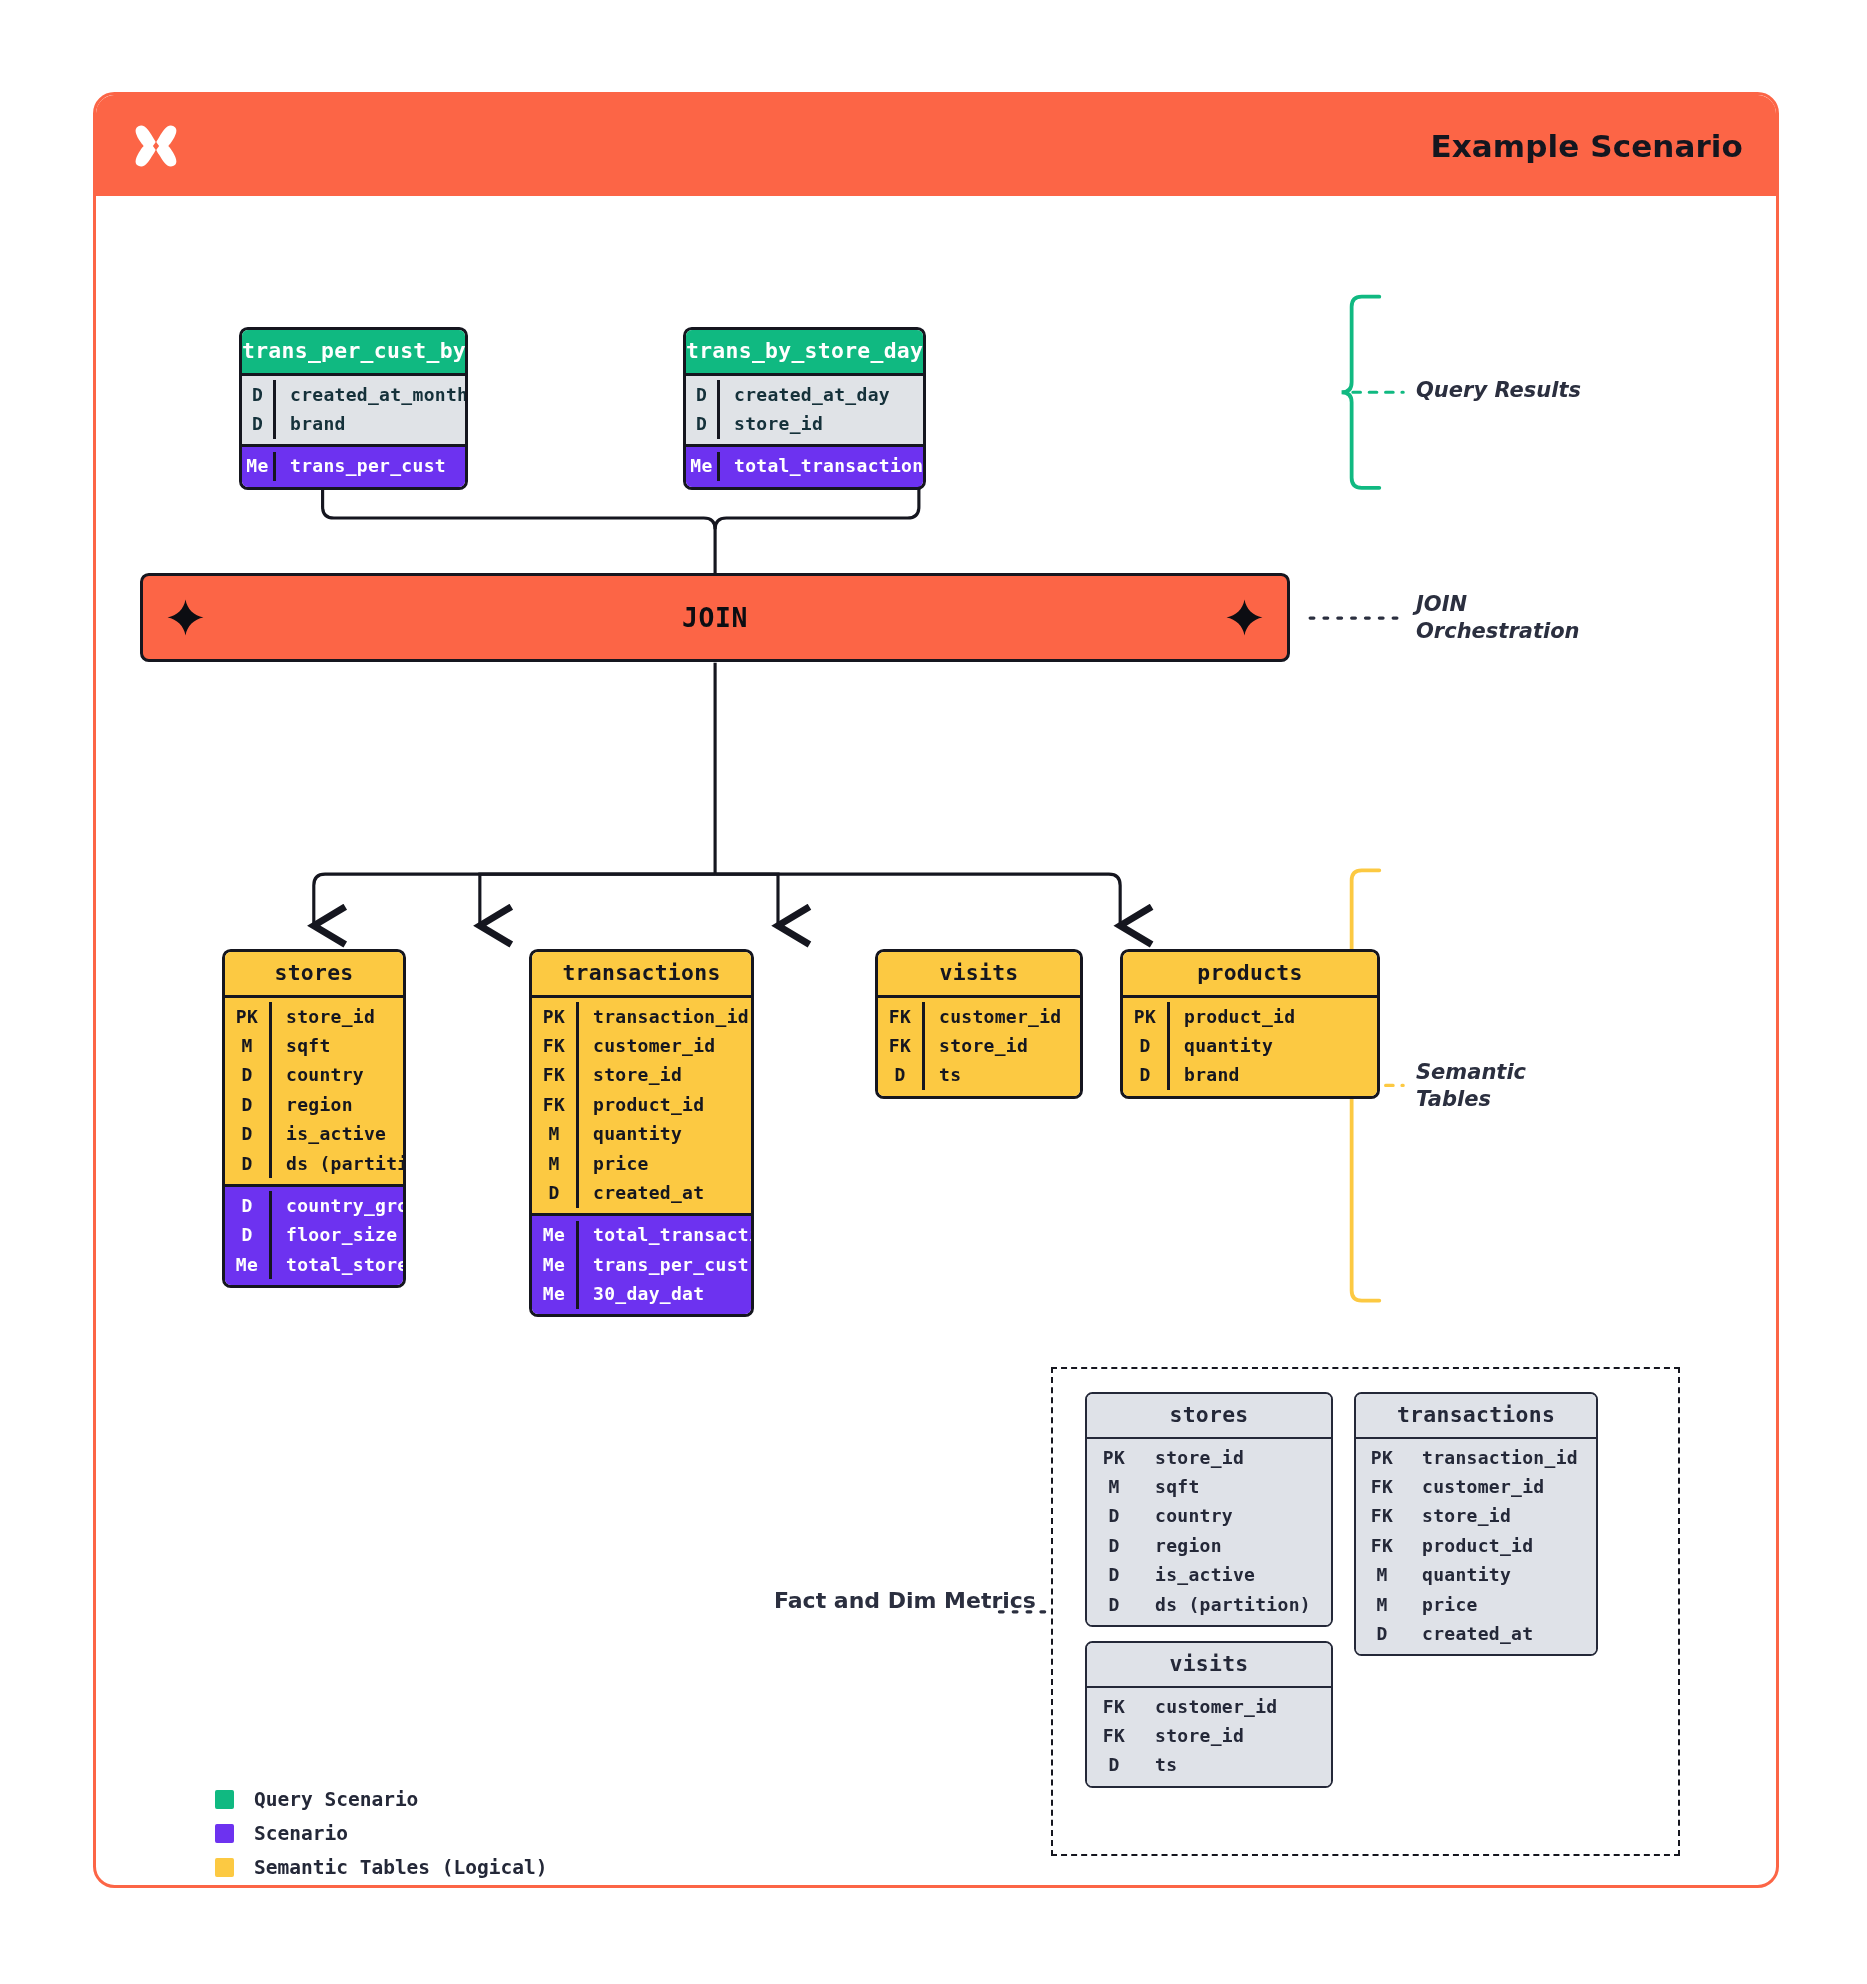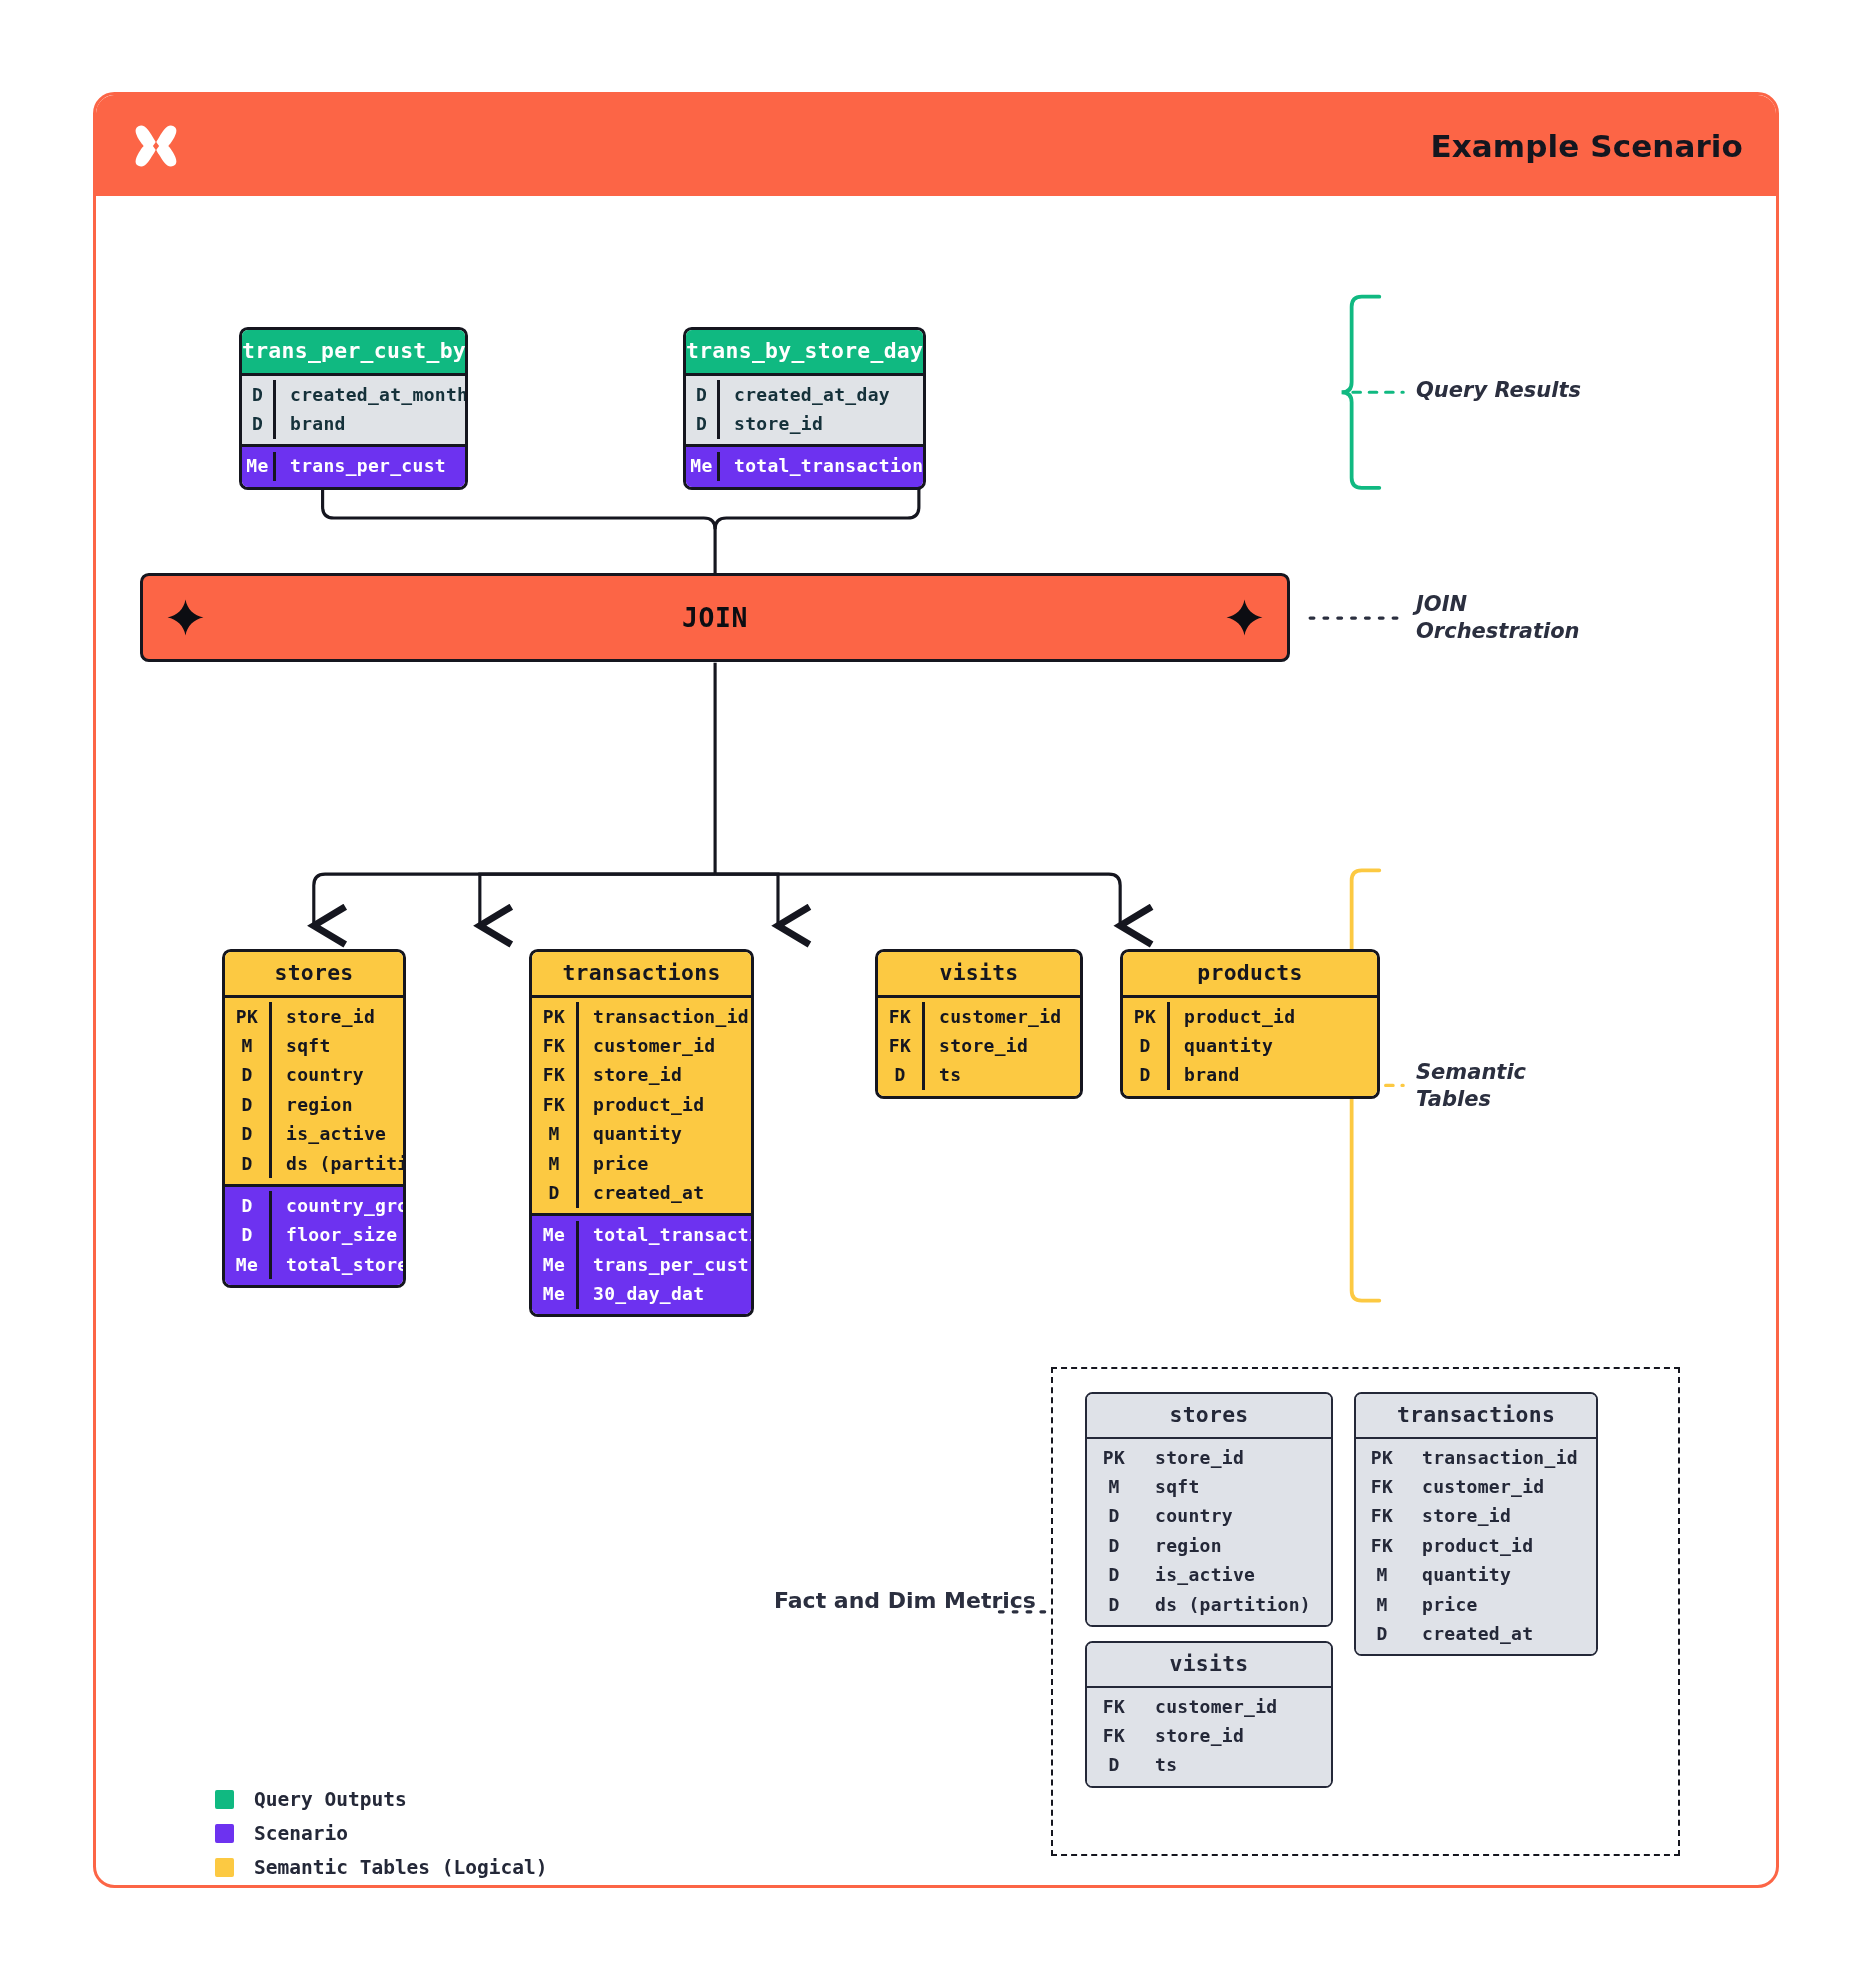--- a/index.html
+++ b/index.html
@@ -536,21 +536,21 @@
               <span class="ent-key" style="width:54px;text-align:center;">D</span>
               <span class="ent-name">ts</span>
             </div>
         </div>
       </div>
     </div>
 
     <div id="legend">
       <div class="legend-row">
         <span class="legend-swatch" style="background:#10b981;"></span>
-        <span class="legend-text">Query Outputs</span>
+        <span class="legend-text">Query Scenario</span>
       </div>
       <div class="legend-row">
         <span class="legend-swatch" style="background:#6d32f0;"></span>
         <span class="legend-text">Scenario</span>
       </div>
       <div class="legend-row">
         <span class="legend-swatch" style="background:#fcc942;"></span>
         <span class="legend-text">Semantic Tables (Logical)</span>
       </div>
       <div class="legend-row">

